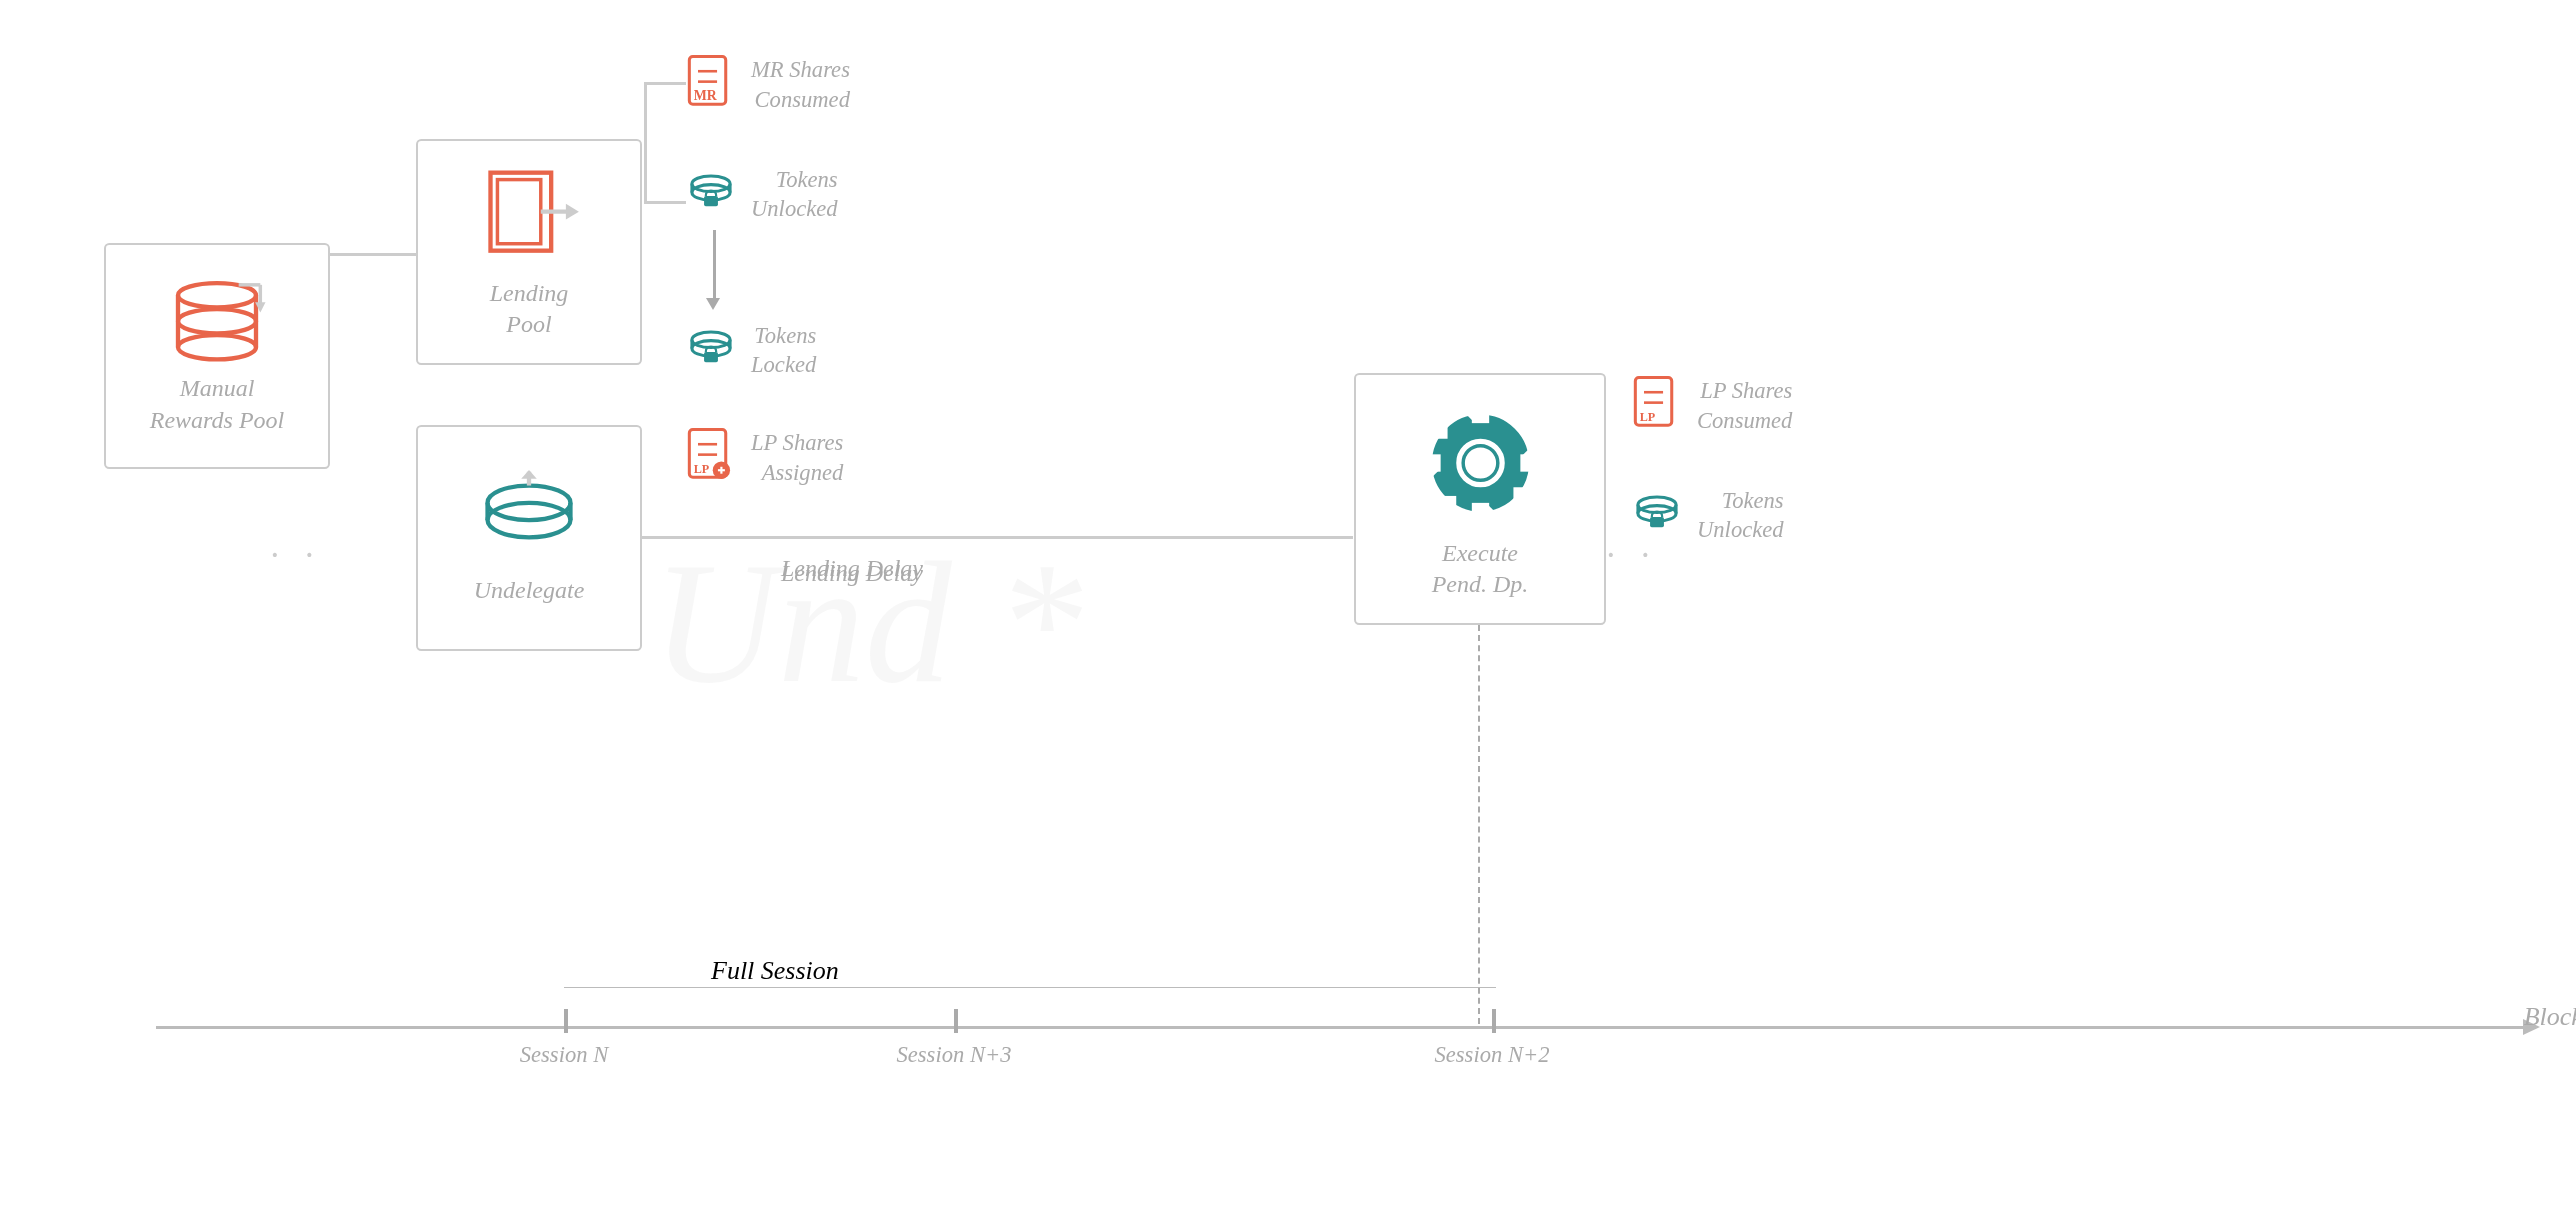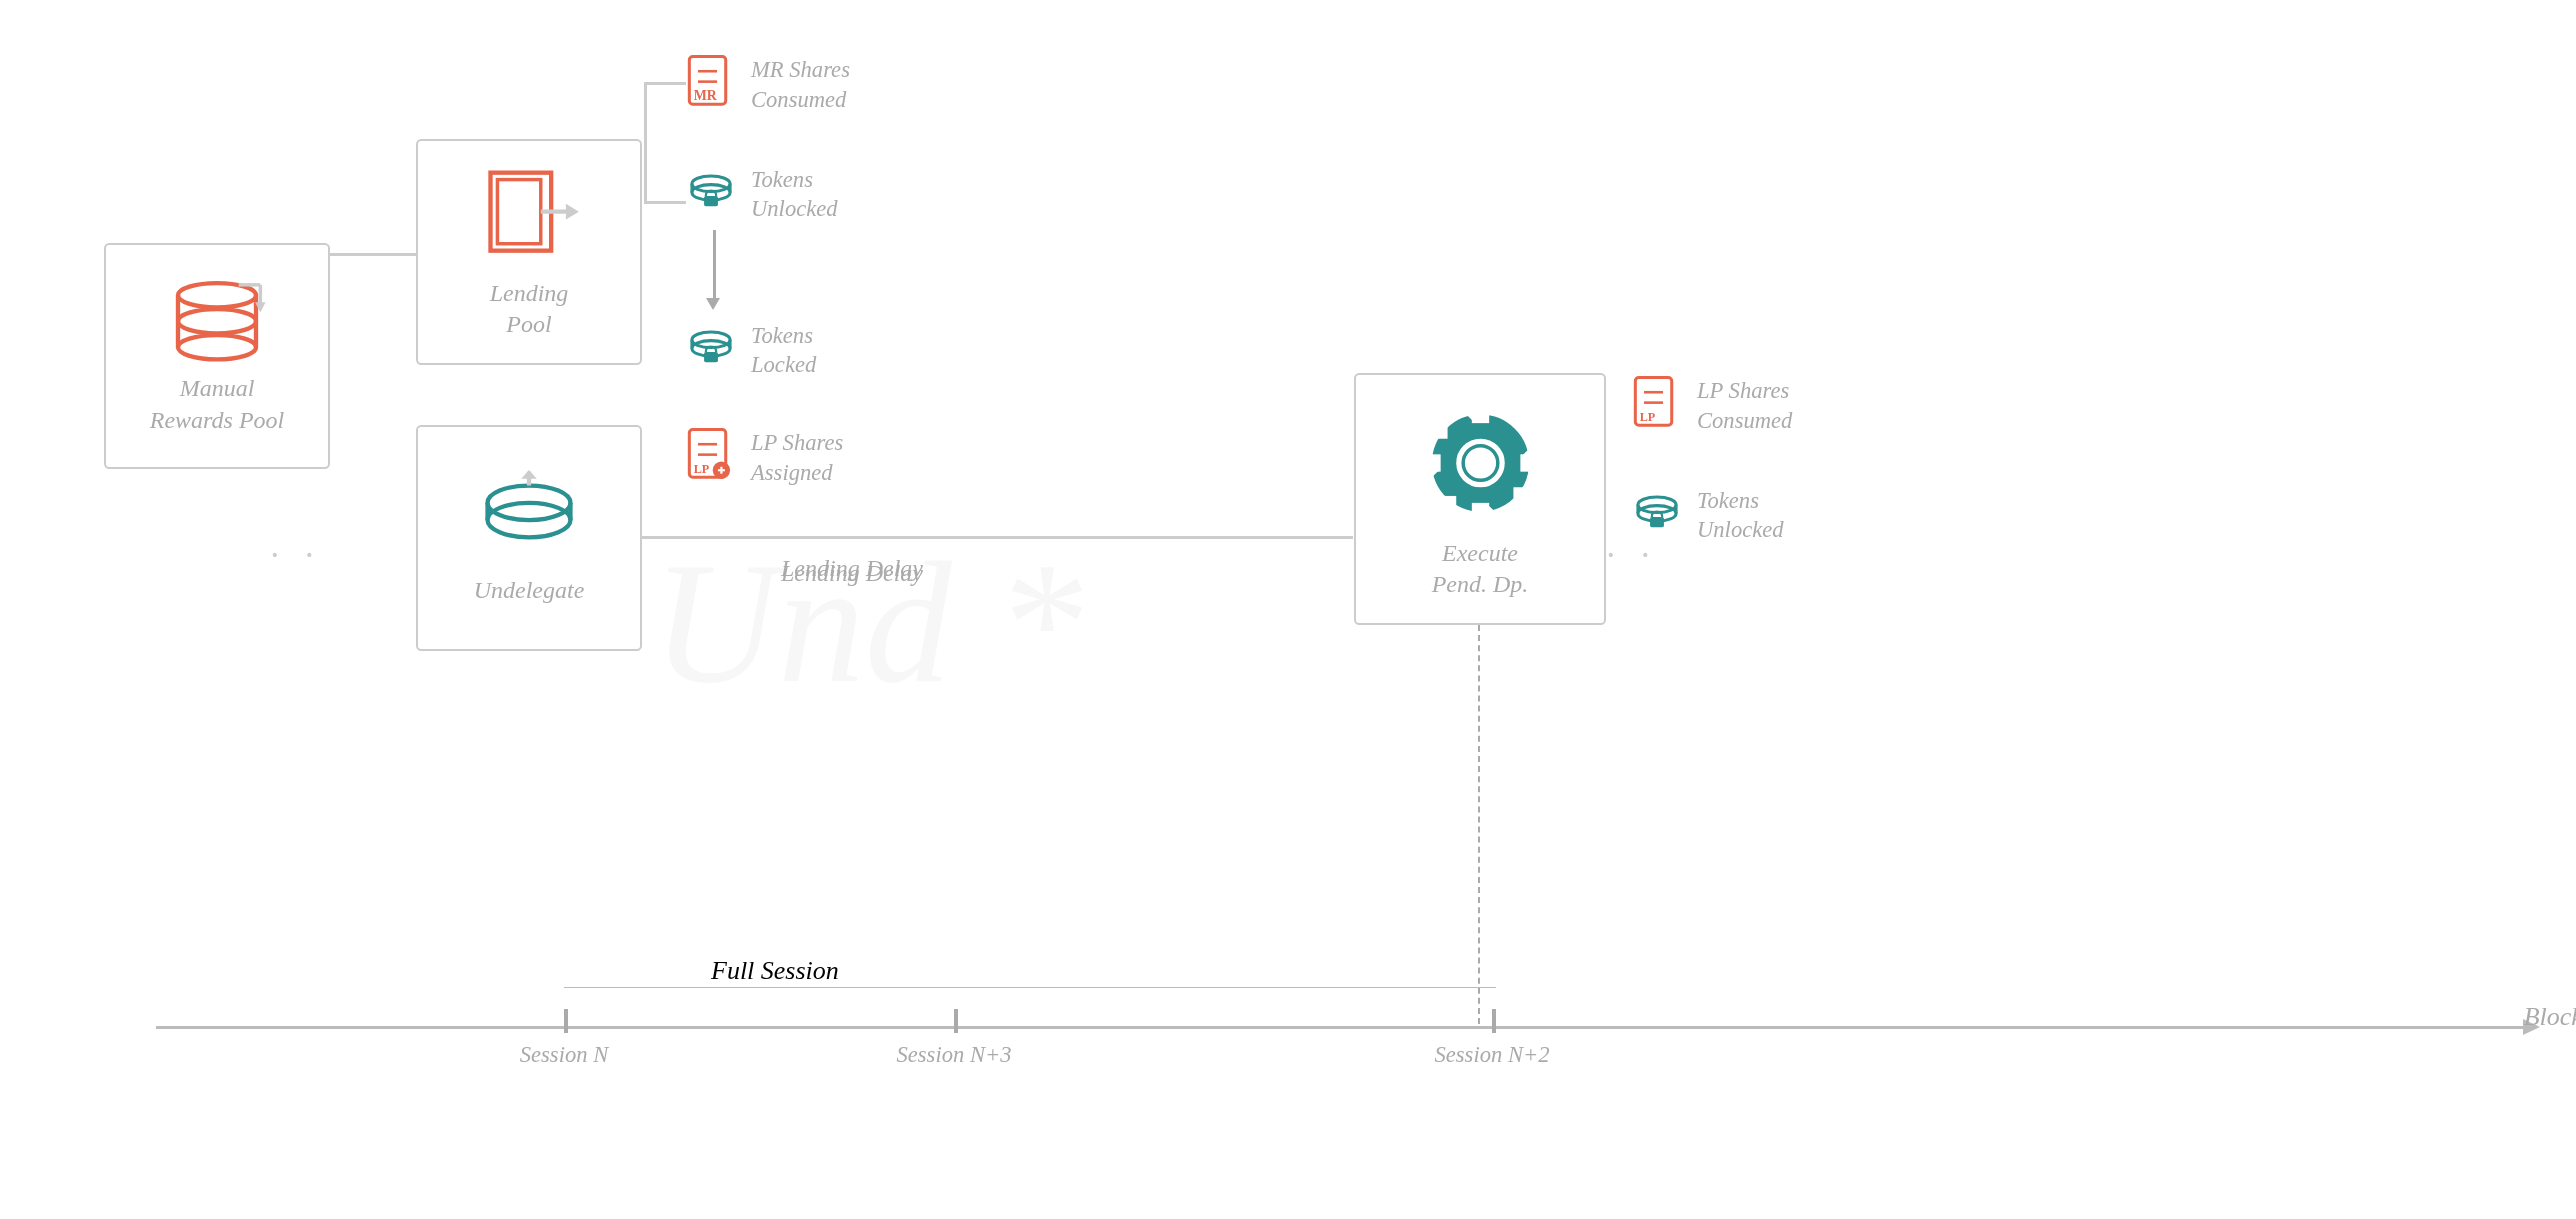--- a/index.html
+++ b/index.html
@@ -129,20 +129,21 @@
       flex-direction: row;
       align-items: center;
       gap: 14px;
     }
     .event-text {
       font-style: italic;
       color: #aaa;
       font-size: 22.6px;
       line-height: 1.3;
       white-space: nowrap;
+      text-align: right;
     }
     
     .icon-wrap {
       flex-shrink: 0;
     }
 
     
     .lending-delay-label {
       position: absolute;
       font-style: italic;

